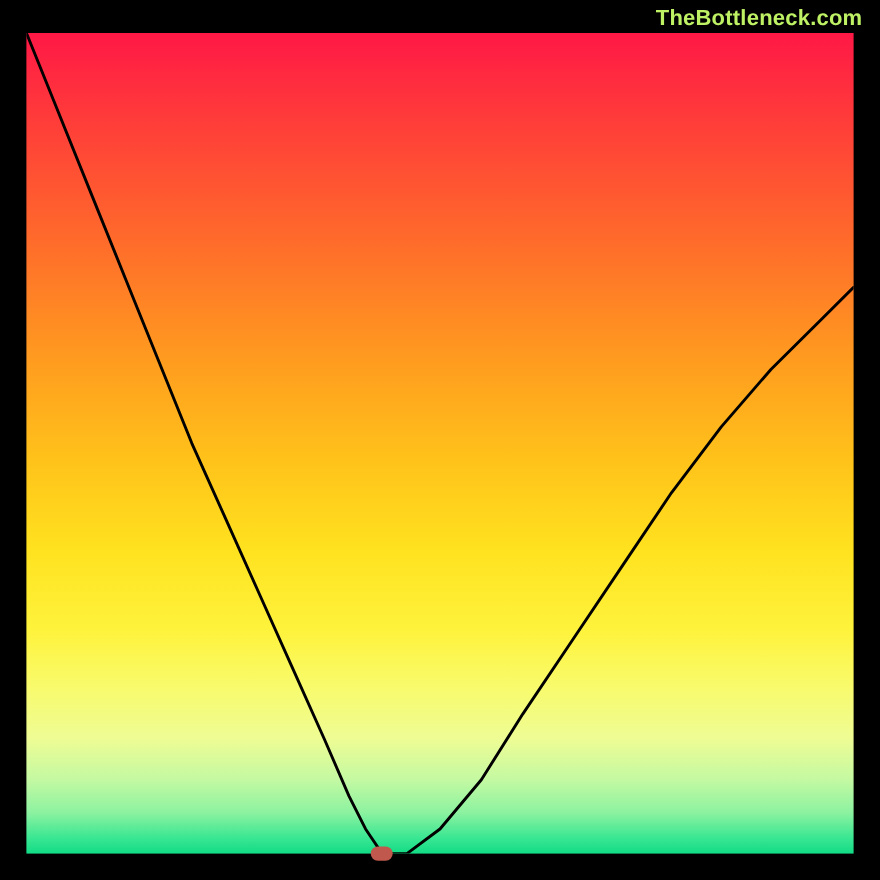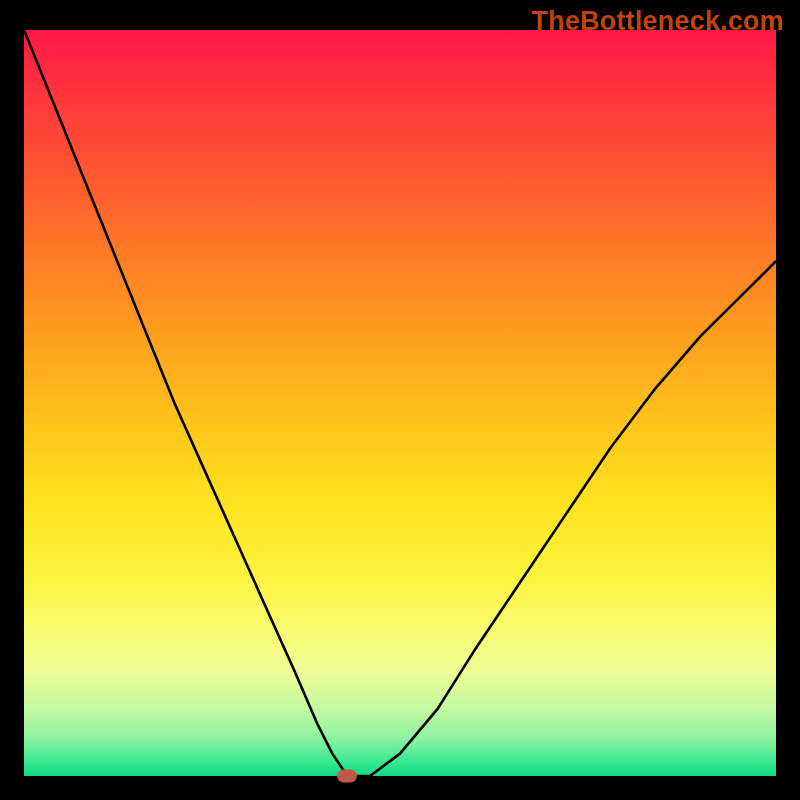--- a/index.html
+++ b/index.html
@@ -8,23 +8,23 @@
     width: 800px;
     height: 800px;
     position: relative;
     background: #000;
   }
   .watermark {
     position: absolute;
     top: 6px;
     right: 16px;
     font-family: Arial, Helvetica, sans-serif;
-    font-size: 27px;
+    font-size: 20px;
     font-weight: 600;
-    color: #c2410c;
+    color: #bef264;
     letter-spacing: 0.2px;
   }
   .plot {
     position: absolute;
     left: 24px;
     right: 24px;
     top: 30px;
     bottom: 24px;
     background: linear-gradient(to bottom,
       #ff1846 0%,

